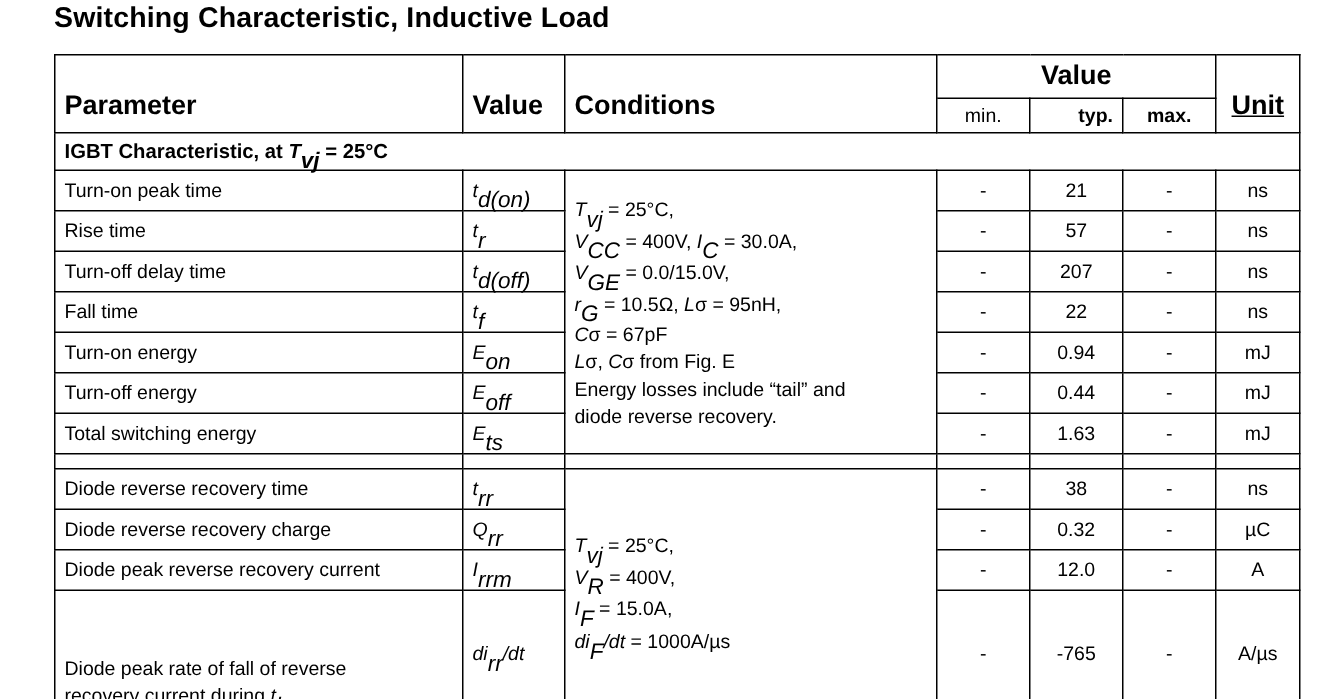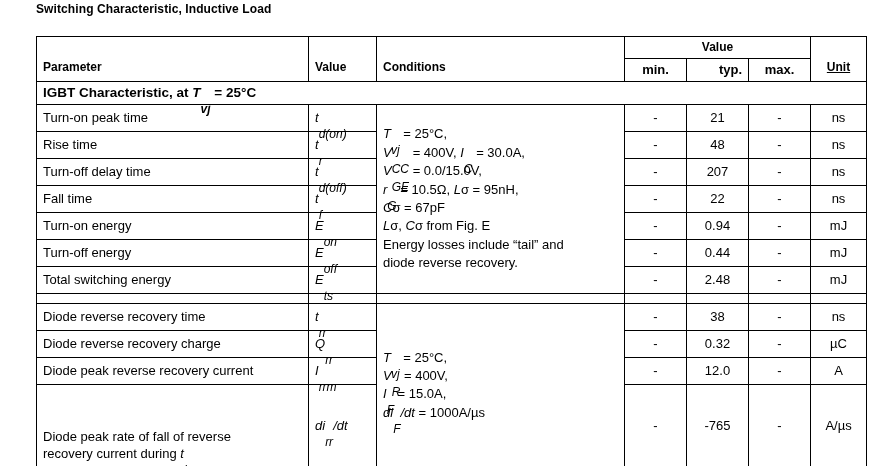--- a/index.html
+++ b/index.html
@@ -29,21 +29,21 @@
     width: 150px;
     height: 46px;
     border-top: 6px solid #e8232a;
     border-radius: 120px / 70px;
     border-left: 0; border-right: 0; border-bottom: 0;
   }
   .title {
     position: absolute;
     left: 36px;
     top: 2px;
-    font-size: 12px;
+    font-size: 19px;
     font-weight: bold;
     letter-spacing: 0.1px;
   }
   table.spec {
     position: absolute;
     left: 36px;
     top: 36px;
     width: 818px;
     border-collapse: collapse;
     font-size: 13px;
@@ -63,25 +63,25 @@
   .c-param  { width: 272px; }
   .c-symbol { width: 68px; }
   .c-cond   { width: 248px; }
   .c-min    { width: 62px; }
   .c-typ    { width: 62px; }
   .c-max    { width: 62px; }
   .c-unit   { width: 56px; }
 
   .hdr-label {
     font-weight: bold;
-    font-size: 12px;
+    font-size: 18px;
   }
   .center { text-align: center; }
   .vtop { vertical-align: top; margin-top: 39px; }
-  .sub { font-size: 12px; vertical-align: baseline; position: relative; top: 16px; }
+  .sub { font-size: 15px; vertical-align: baseline; position: relative; top: 7px; }
   .ital { font-style: italic; }
   .grouphead .pad {
     font-weight: bold;
     font-size: 13.5px;
     padding: 3px 6px 4px 6px;
   }
   .cond-block {
     padding: 4px 6px 4px 6px;
     line-height: 1.42;
     font-size: 13px;
@@ -131,21 +131,21 @@
         </td>
         <td colspan="3" class="center">
           <span class="pad hdr-label center">Value</span>
         </td>
         <td rowspan="2" class="vtop">
           <span class="pad hdr-label center" style="padding-top:20px;text-decoration:underline;">Unit</span>
         </td>
       </tr>
       <tr>
         <td class="center">
-            <span class="pad center" style="font-weight:bold;">min.</span>
+            <span class="pad center" style="font-weight:normal;">min.</span>
           </td>
         <td class="center">
             <span class="pad center" style="font-weight:bold;text-align:right;">typ.</span>
           </td>
         <td class="center">
             <span class="pad center" style="font-weight:bold;">max.</span>
           </td>
       </tr>
 
       <tr class="grouphead">
@@ -191,21 +191,21 @@
         <td>
             <span class="pad">Rise time</span>
           </td>
         <td>
             <span class="pad"><span class="ital">t</span><span class="sub ital">r</span></span>
           </td>
         <td class="val">
             <span class="pad center">-</span>
           </td>
         <td class="val">
-            <span class="pad center">48</span>
+            <span class="pad center">57</span>
           </td>
         <td class="val">
             <span class="pad center">-</span>
           </td>
         <td class="val">
             <span class="pad center">ns</span>
           </td>
       </tr>
 
       <tr class="row-h">
@@ -296,21 +296,21 @@
         <td>
             <span class="pad">Total switching energy</span>
           </td>
         <td>
             <span class="pad"><span class="ital">E</span><span class="sub ital">ts</span></span>
           </td>
         <td class="val">
             <span class="pad center">-</span>
           </td>
         <td class="val">
-            <span class="pad center">2.48</span>
+            <span class="pad center">1.63</span>
           </td>
         <td class="val">
             <span class="pad center">-</span>
           </td>
         <td class="val">
             <span class="pad center">mJ</span>
           </td>
       </tr>
 
       <tr class="spacer-row">

